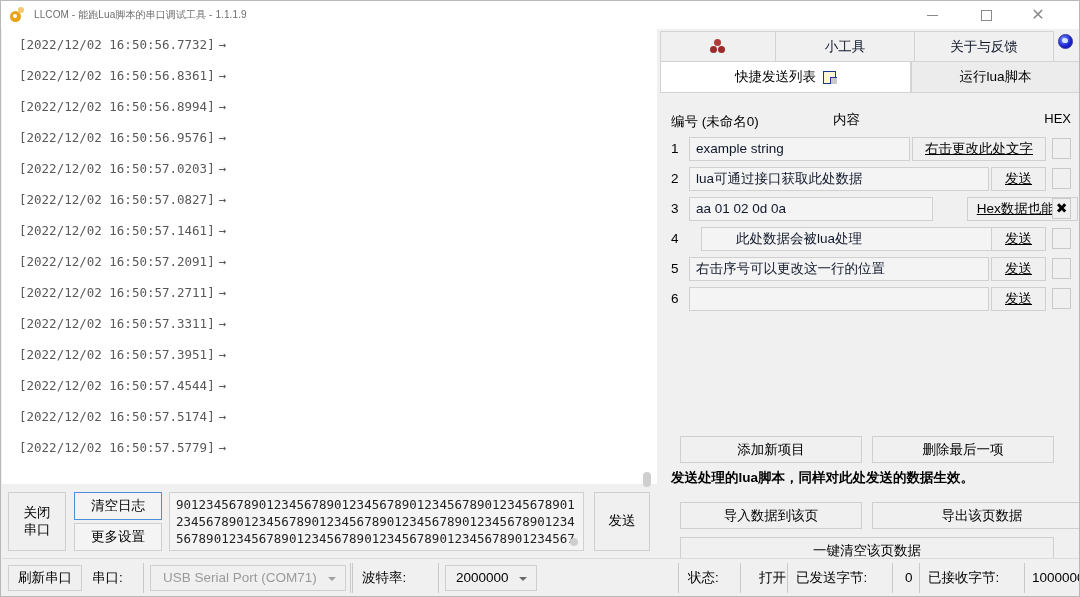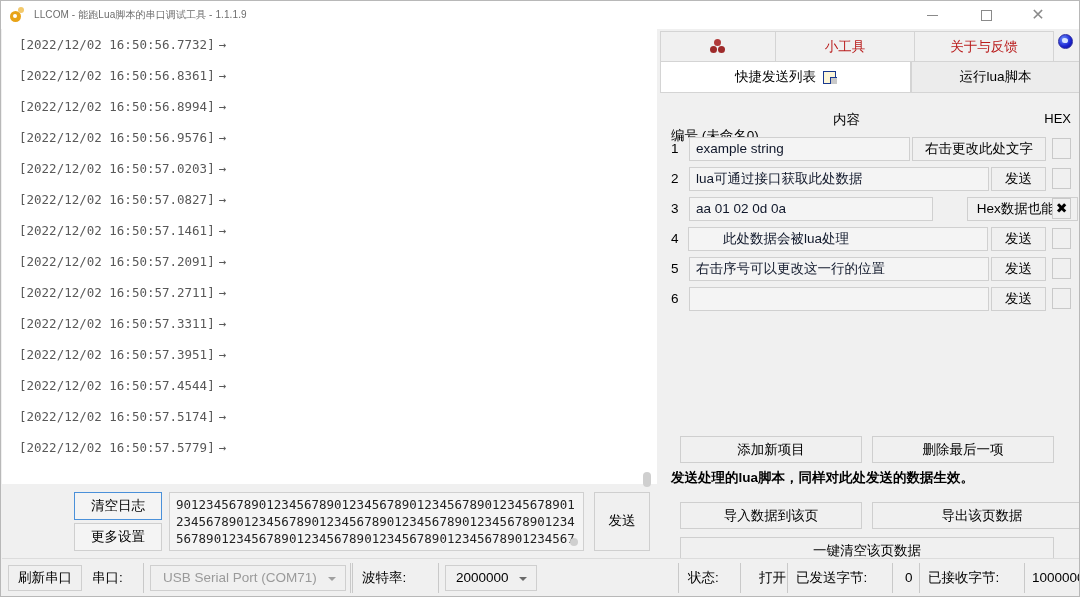--- a/index.html
+++ b/index.html
@@ -136,21 +136,21 @@
     background: #f0f0f0;
   }
   #toprow {
     position: absolute; left: 0; top: 2px; width: 420px; height: 30px;
     display: flex;
   }
   .toptab {
     height: 30px; background: #f0f0f0;
     border: 1px solid #d4d4d4; border-bottom: none;
     display: flex; align-items: center; justify-content: center;
-    font-size: 13.5px; color: #b91c1c;
+    font-size: 13.5px; color: #0f172a;
     margin-right: -1px;
   }
   #toptab-lua  { width: 116px; }
   #toptab-tools{ width: 140px; }
   #toptab-about{ width: 140px; }
   .lua-icon {
     position: relative; width: 16px; height: 15px;
   }
   .lua-icon i {
     position: absolute; border-radius: 50%; background: #9e2a2a; display: block;
@@ -195,42 +195,42 @@
   #panel-body {
     position: absolute; left: 0; top: 63px; width: 420px; height: 465px;
     background: #f0f0f0; border-top: 1px solid #d4d4d4;
   }
 
   
   #list-head {
     position: absolute; left: 11px; top: 18px; width: 400px; height: 20px;
     font-size: 13.5px; color: #000;
   }
-  #head-num   { position: absolute; left: 0px;   top: 16px; }
+  #head-num   { position: absolute; left: 0px;   top: 2px; }
   #head-content { position: absolute; left: 162px; top: 0; }
   #head-hex   { position: absolute; right: 0px;  top: 0; font-size: 13px; }
 
   
   .row {
     position: absolute; left: 11px; width: 400px; height: 26px;
   }
   .row-num {
     position: absolute; left: 0; top: 0; width: 14px; height: 26px;
     font-size: 13.5px; line-height: 26px; text-align: left; color: #000;
   }
   .row-input {
     position: absolute; top: 1px; height: 24px;
     background: #f4f4f4; border: 1px solid #d0d0d0;
     font-size: 13.5px; line-height: 22px; padding-left: 6px; color: #0f172a;
     white-space: nowrap; overflow: hidden;
   }
   .row-btn {
     position: absolute; top: 1px; height: 24px;
     background: #f0f0f0; border: 1px solid #cfcfcf;
-    font-size: 13.5px; line-height: 22px; text-align: center; color: #000;
+    font-size: 13.5px; line-height: 22px; text-align: center; color: #000; text-decoration: underline;
   }
   .row-hex {
     position: absolute; right: 0px; top: 2px; width: 19px; height: 21px;
     background: #f0f0f0; border: 1px solid #c9c9c9;
     font-size: 14px; line-height: 19px; text-align: center;
     font-weight: bold; color: #000;
   }
   .row-hex.checked { background: #f0f0f0; }
 
   
@@ -337,20 +337,22 @@
         <div class="log-line"><span>[2022/12/02 16:50:57.3311]</span><span class="arrow">→</span></div>
         <div class="log-line"><span>[2022/12/02 16:50:57.3951]</span><span class="arrow">→</span></div>
         <div class="log-line"><span>[2022/12/02 16:50:57.4544]</span><span class="arrow">→</span></div>
         <div class="log-line"><span>[2022/12/02 16:50:57.5174]</span><span class="arrow">→</span></div>
         <div class="log-line"><span>[2022/12/02 16:50:57.5779]</span><span class="arrow">→</span></div>
       </div>
   </div>
   <div id="log-scroll-thumb"></div>
 
   <div id="send-area">
+    <div class="btn" id="btn-close-port">关闭
+串口</div>
     <div class="btn focused" id="btn-clear-log">清空日志</div>
     <div class="btn" id="btn-more-settings">更多设置</div>
     <div id="send-text-wrap">
       <div id="send-text">9012345678901234567890123456789012345678901234567890123456789012345678901234567890123456789012345678901234567890123456789012345678901234567890123456789012345678901234567890</div>
       <div id="send-text-thumb"></div>
     </div>
     <div class="btn" id="btn-send-main">发送</div>
   </div>
 
   <div id="right-panel">
@@ -398,21 +400,21 @@
             <div class="row-hex"></div>
           </div>
           <div class="row" style="top: 103px;">
             <div class="row-num">3</div>
             <div class="row-input" style="left: 18px; width: 244px;">aa 01 02 0d 0a</div>
             <div class="row-btn" style="left: 264px; width: 111px; margin-left: 32px;">Hex数据也能发</div>
             <div class="row-hex checked">✖</div>
           </div>
           <div class="row" style="top: 133px;">
             <div class="row-num">4</div>
-            <div class="row-input" style="left: 17px; width: 300px; padding-left: 34px;">此处数据会被lua处理</div>
+            <div class="row-input" style="left: 30px; width: 300px; padding-left: 34px;">此处数据会被lua处理</div>
             <div class="row-btn" style="left: 320px; width: 55px;">发送</div>
             <div class="row-hex"></div>
           </div>
           <div class="row" style="top: 163px;">
             <div class="row-num">5</div>
             <div class="row-input" style="left: 18px; width: 300px;">右击序号可以更改这一行的位置</div>
             <div class="row-btn" style="left: 320px; width: 55px;">发送</div>
             <div class="row-hex"></div>
           </div>
           <div class="row" style="top: 193px;">

